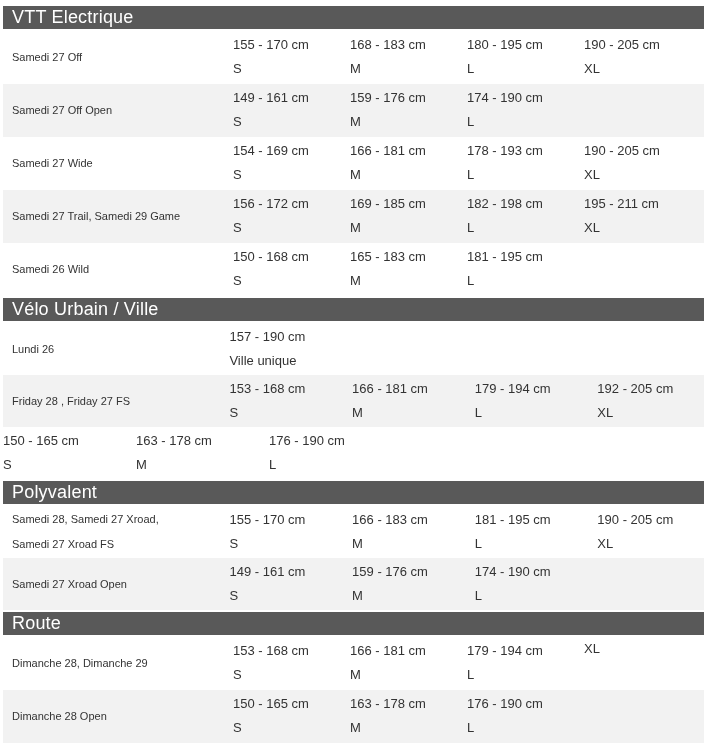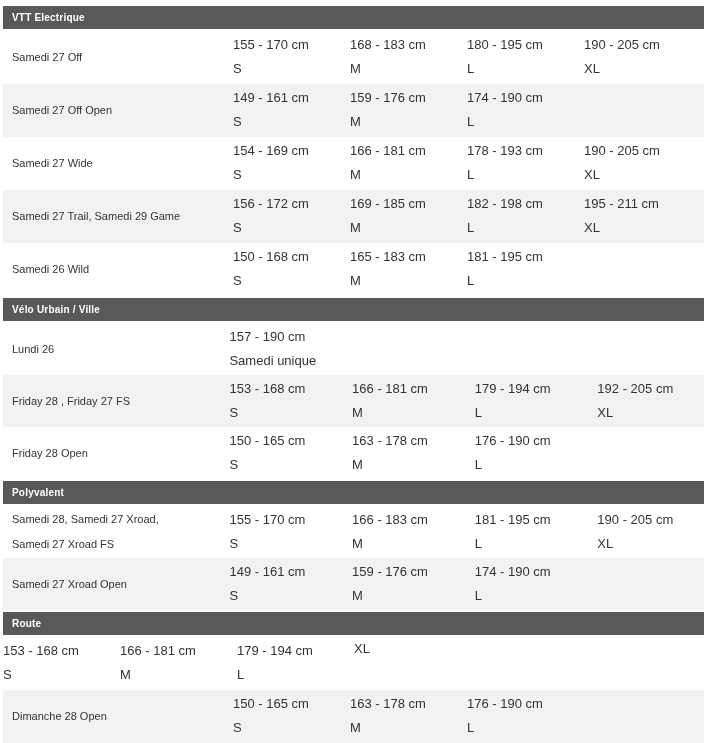--- a/index.html
+++ b/index.html
@@ -21,22 +21,22 @@
     height: 27px;
     padding: 2px 0;
     box-sizing: border-box;
     background: #ffffff;
   }
   .section-header .bar {
     height: 23px;
     line-height: 23px;
     background: var(--header-bg, #595959);
     color: var(--header-text, #ffffff);
-    font-size: 10px;
-    font-weight: bold;
+    font-size: 18px;
+    font-weight: normal;
     padding-left: 9px;
     letter-spacing: 0.2px;
   }
   .row {
     display: flex;
     background: var(--row-bg, #ffffff);
   }
   .row.alt {
     background: var(--row-alt-bg, #f2f2f2);
   }
@@ -183,21 +183,21 @@
     <div class="section sec-1">
       <div class="section-header">
         <div class="bar">Vélo Urbain / Ville</div>
       </div>
       <div class="row">
         <div class="name-cell">
           <div class="name-line">Lundi 26</div>
         </div>
         <div class="size-cell">
           <div class="range">157 - 190 cm</div>
-          <div class="size">Samedi unique</div>
+          <div class="size">Ville unique</div>
         </div>
         <div class="size-cell"></div>
         <div class="size-cell"></div>
         <div class="size-cell"></div>
       </div>
       <div class="row alt">
         <div class="name-cell">
           <div class="name-line">Friday 28 , Friday 27 FS</div>
         </div>
         <div class="size-cell">
@@ -211,23 +211,20 @@
         <div class="size-cell">
           <div class="range">179 - 194 cm</div>
           <div class="size">L</div>
         </div>
         <div class="size-cell">
           <div class="range">192 - 205 cm</div>
           <div class="size">XL</div>
         </div>
       </div>
       <div class="row">
-        <div class="name-cell">
-          <div class="name-line">Friday 28 Open</div>
-        </div>
         <div class="size-cell">
           <div class="range">150 - 165 cm</div>
           <div class="size">S</div>
         </div>
         <div class="size-cell">
           <div class="range">163 - 178 cm</div>
           <div class="size">M</div>
         </div>
         <div class="size-cell">
           <div class="range">176 - 190 cm</div>
@@ -279,20 +276,23 @@
           <div class="size">L</div>
         </div>
         <div class="size-cell"></div>
       </div>
     </div>
     <div class="section sec-3">
       <div class="section-header">
         <div class="bar">Route</div>
       </div>
       <div class="row">
+        <div class="name-cell">
+          <div class="name-line">Dimanche 28, Dimanche 29</div>
+        </div>
         <div class="size-cell">
           <div class="range">153 - 168 cm</div>
           <div class="size">S</div>
         </div>
         <div class="size-cell">
           <div class="range">166 - 181 cm</div>
           <div class="size">M</div>
         </div>
         <div class="size-cell">
           <div class="range">179 - 194 cm</div>

